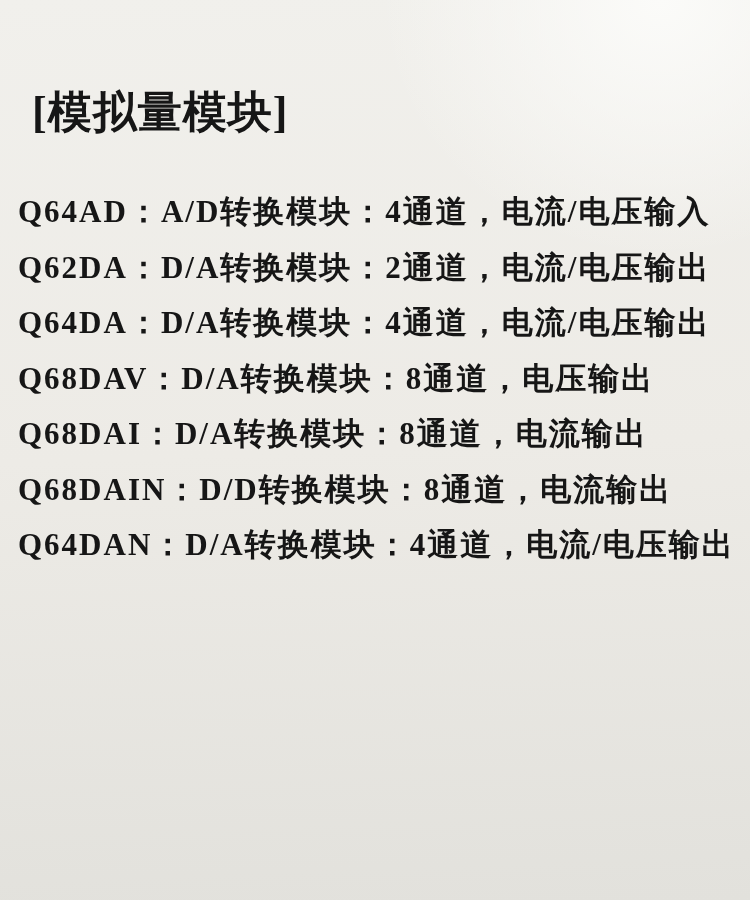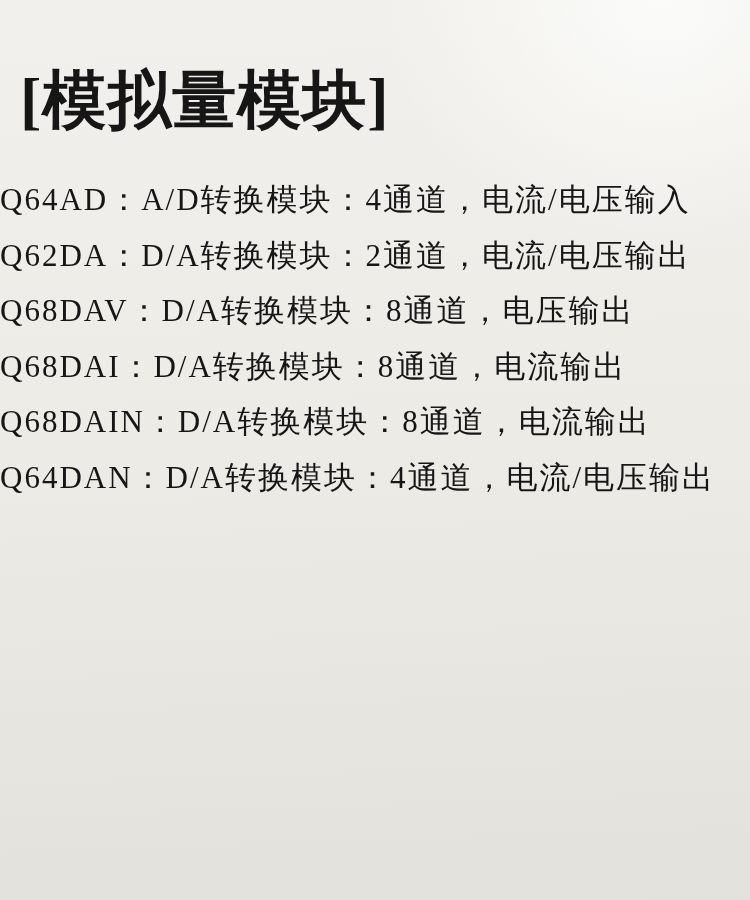--- a/index.html
+++ b/index.html
@@ -11,45 +11,48 @@
     width: 750px;
     height: 900px;
     overflow: hidden;
     background:
       radial-gradient(ellipse 55% 42% at 88% 0%, #fbfbf9 0%, rgba(251,251,249,0) 68%),
       linear-gradient(178deg, #f1f0ec 0%, #edebe6 50%, #e2e1dc 100%);
     font-family: "Liberation Serif", "DejaVu Serif", serif;
     color: #161616;
   }
   .title {
-    margin: 0;
+    margin: 12px;
     padding: 60px 0 0 20px;
-    font-size: 64px;
+    font-size: 44px;
     font-weight: bold;
     line-height: 82px;
     letter-spacing: 1px;
     white-space: nowrap;
   }
   .module-list {
     margin-top: 30px;
+    padding-left: 18px;
+    font-weight: bold;
   }
   .module-line {
     font-size: 31px;
     line-height: 55.5px;
     letter-spacing: 2px;
     white-space: nowrap;
   }
 </style>
 </head>
 <body>
 
 <div class="poster">
   <h1 class="title">[模拟量模块]</h1>
 
   <div class="module-list">
     <div class="module-line">Q64AD：A/D转换模块：4通道，电流/电压输入</div>
     <div class="module-line">Q62DA：D/A转换模块：2通道，电流/电压输出</div>
+    <div class="module-line">Q64DA：D/A转换模块：4通道，电流/电压输出</div>
     <div class="module-line">Q68DAV：D/A转换模块：8通道，电压输出</div>
     <div class="module-line">Q68DAI：D/A转换模块：8通道，电流输出</div>
-    <div class="module-line">Q68DAIN：D/A转换模块：8通道，电流输出</div>
+    <div class="module-line">Q68DAIN：D/D转换模块：8通道，电流输出</div>
     <div class="module-line">Q64DAN：D/A转换模块：4通道，电流/电压输出</div>
   </div>
 </div>
 
 </body></html>

